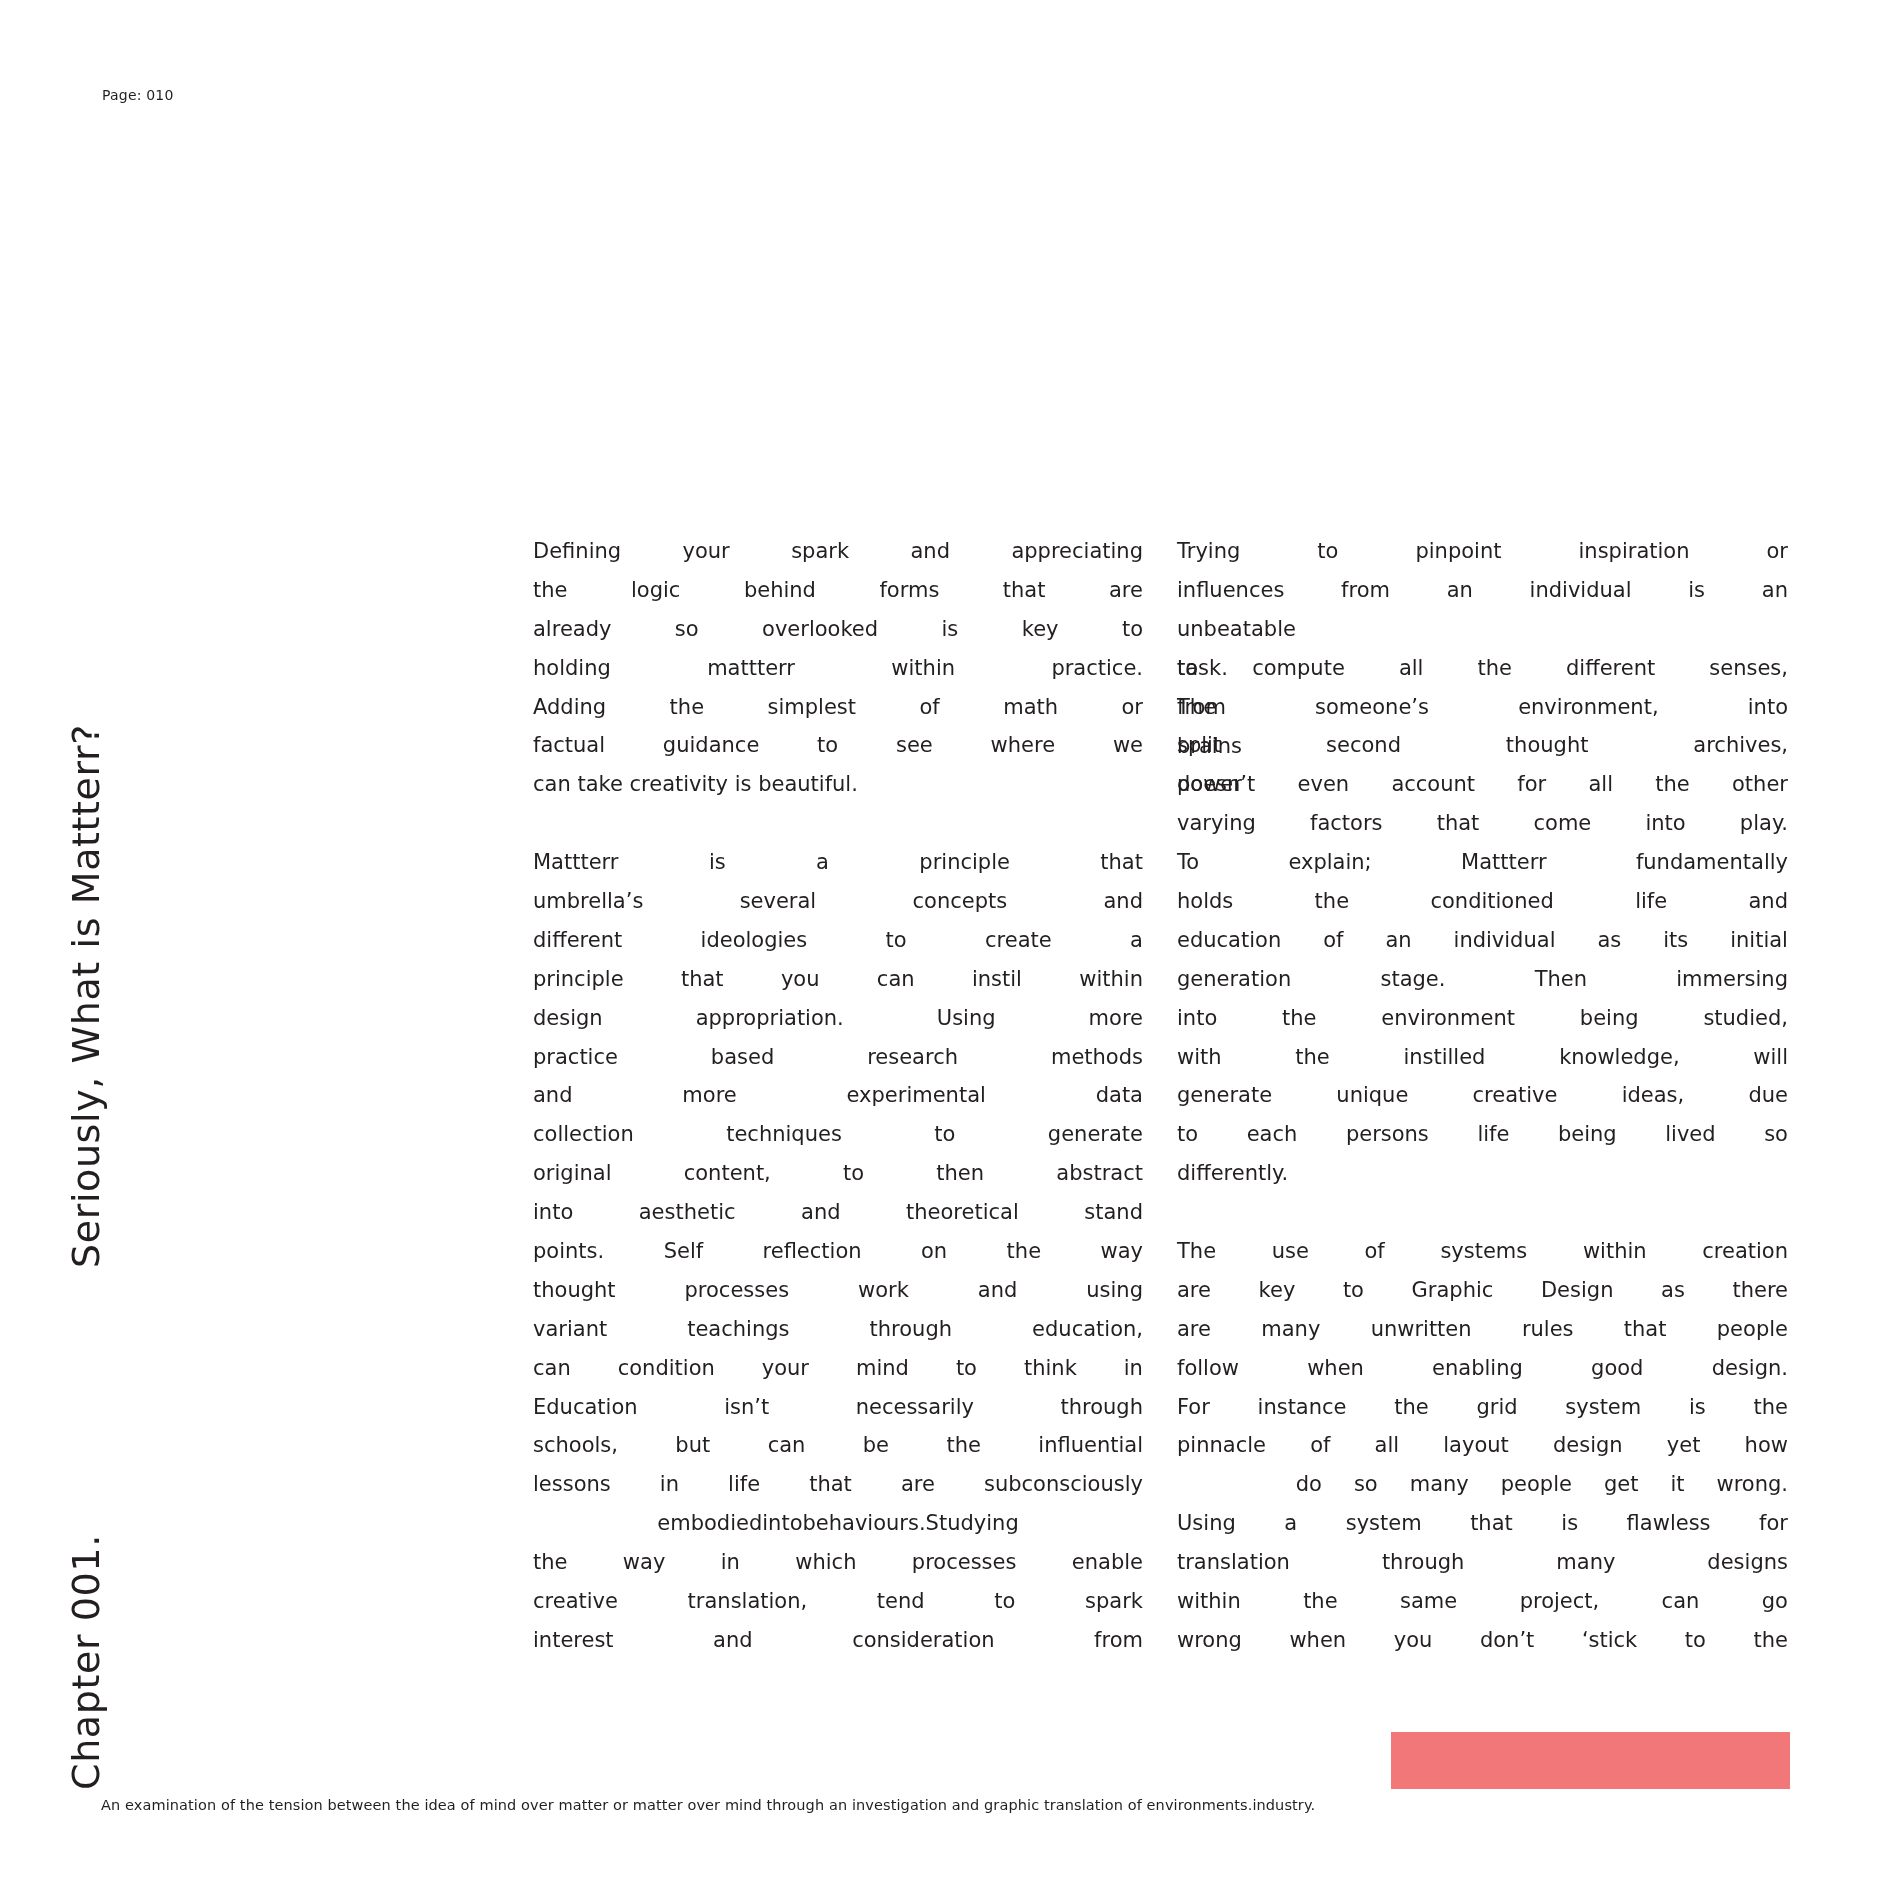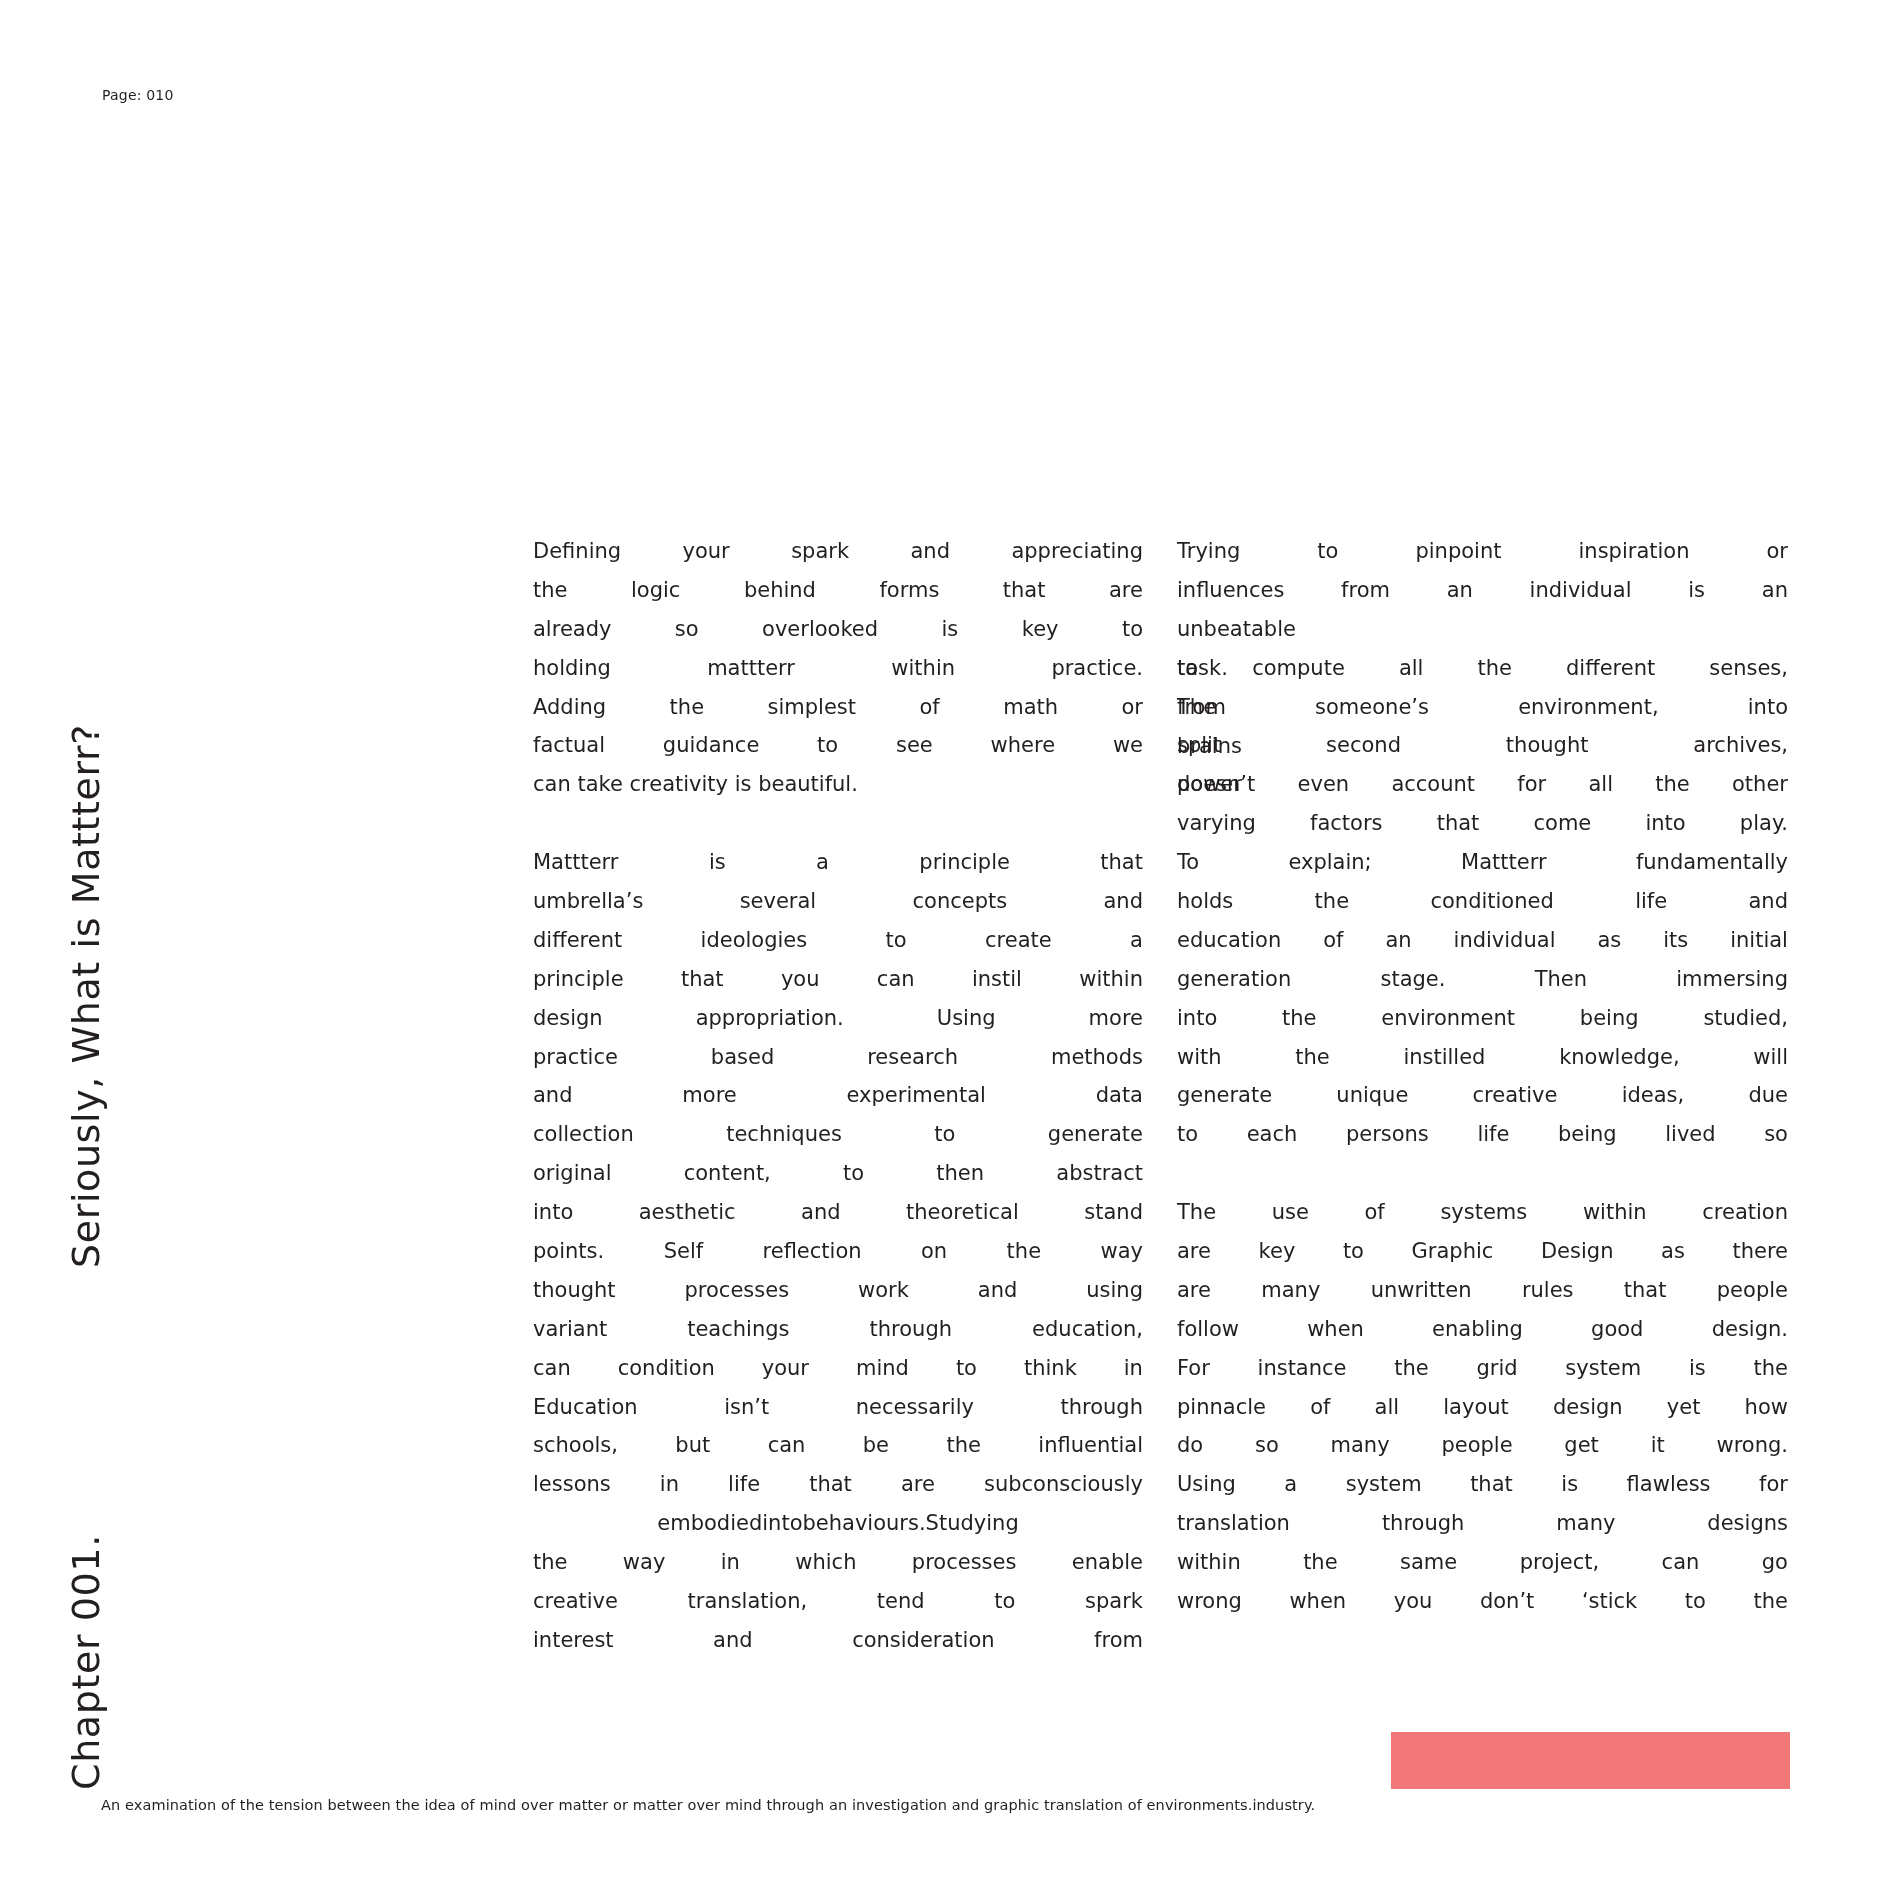--- a/index.html
+++ b/index.html
@@ -335,20 +335,21 @@
     </span>
     <span class="line" style="display: flex; justify-content: space-between;">
       <span>to</span>
       <span>each</span>
       <span>persons</span>
       <span>life</span>
       <span>being</span>
       <span>lived</span>
       <span>so</span>
     </span>
+    <span class="line last">differently.</span>
     <span class="line blank"></span>
     <span class="line" style="display: flex; justify-content: space-between;">
       <span>The</span>
       <span>use</span>
       <span>of</span>
       <span>systems</span>
       <span>within</span>
       <span>creation</span>
     </span>
     <span class="line" style="display: flex; justify-content: space-between;">
@@ -386,21 +387,21 @@
     </span>
     <span class="line" style="display: flex; justify-content: space-between;">
       <span>pinnacle</span>
       <span>of</span>
       <span>all</span>
       <span>layout</span>
       <span>design</span>
       <span>yet</span>
       <span>how</span>
     </span>
-    <span class="line" style="display: flex; justify-content: space-between; gap: 32px;">
+    <span class="line" style="display: flex; justify-content: flex-end; gap: 32px;">
       <span>do</span>
       <span>so</span>
       <span>many</span>
       <span>people</span>
       <span>get</span>
       <span>it</span>
       <span>wrong.</span>
     </span>
     <span class="line" style="display: flex; justify-content: space-between;">
       <span>Using</span>

